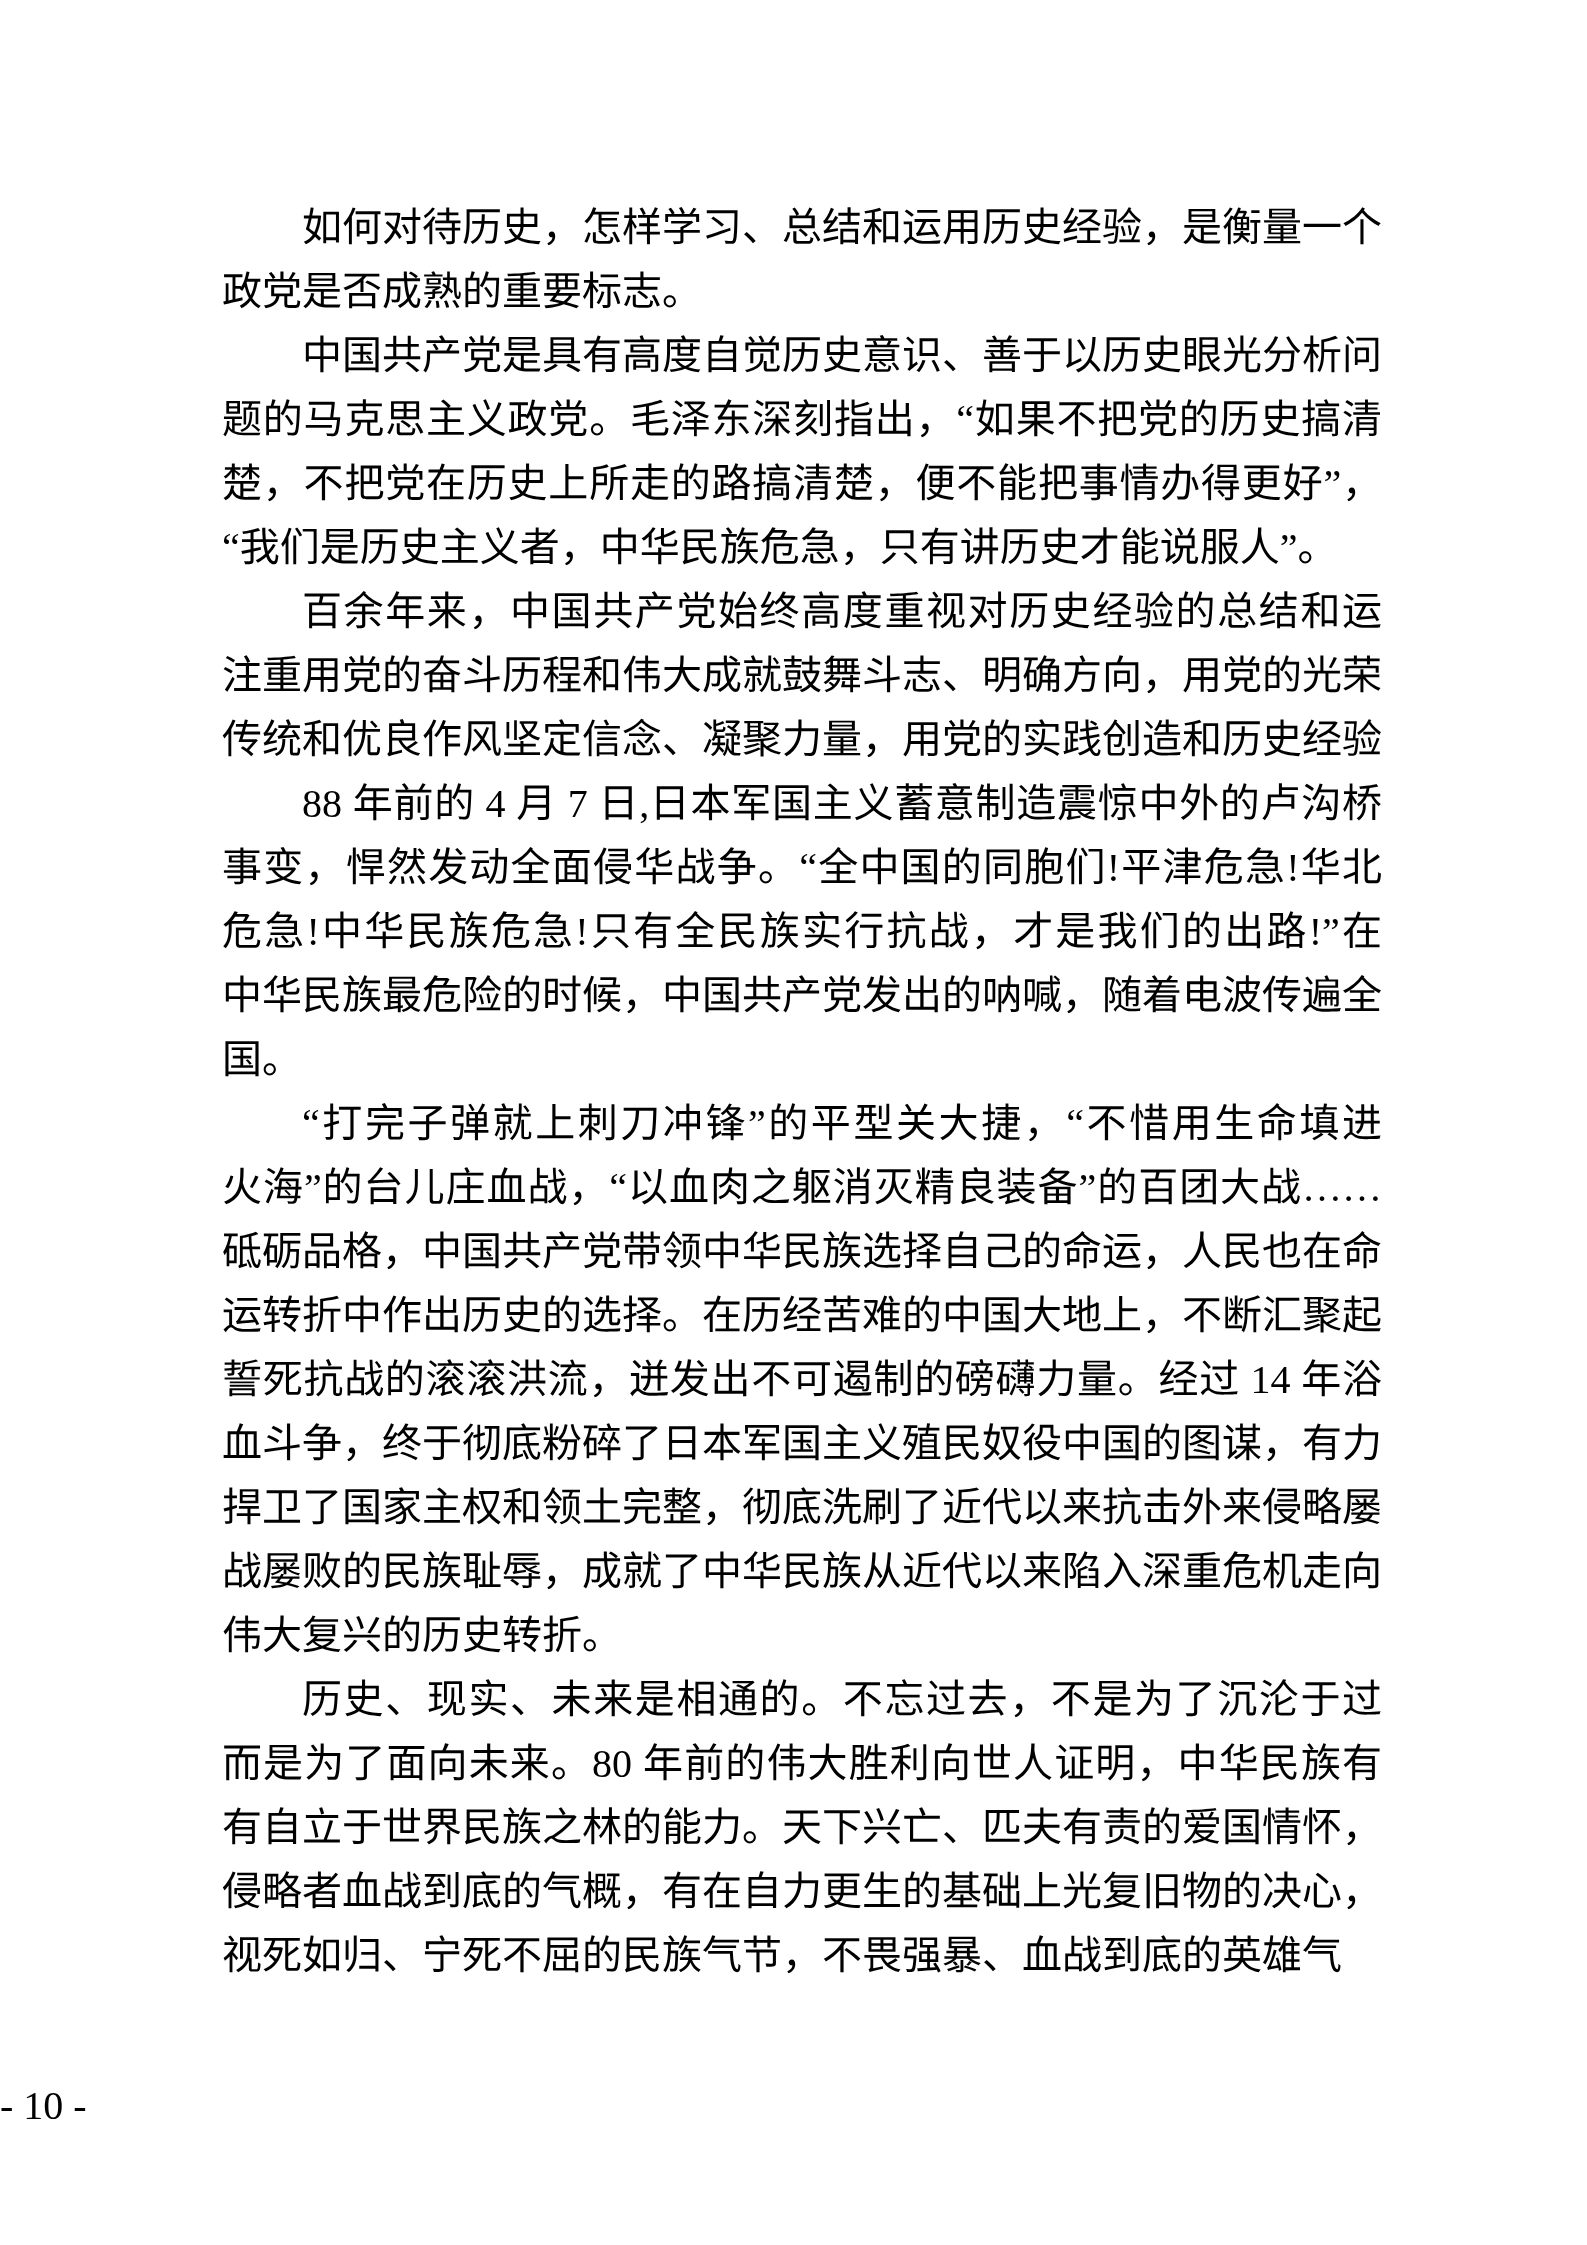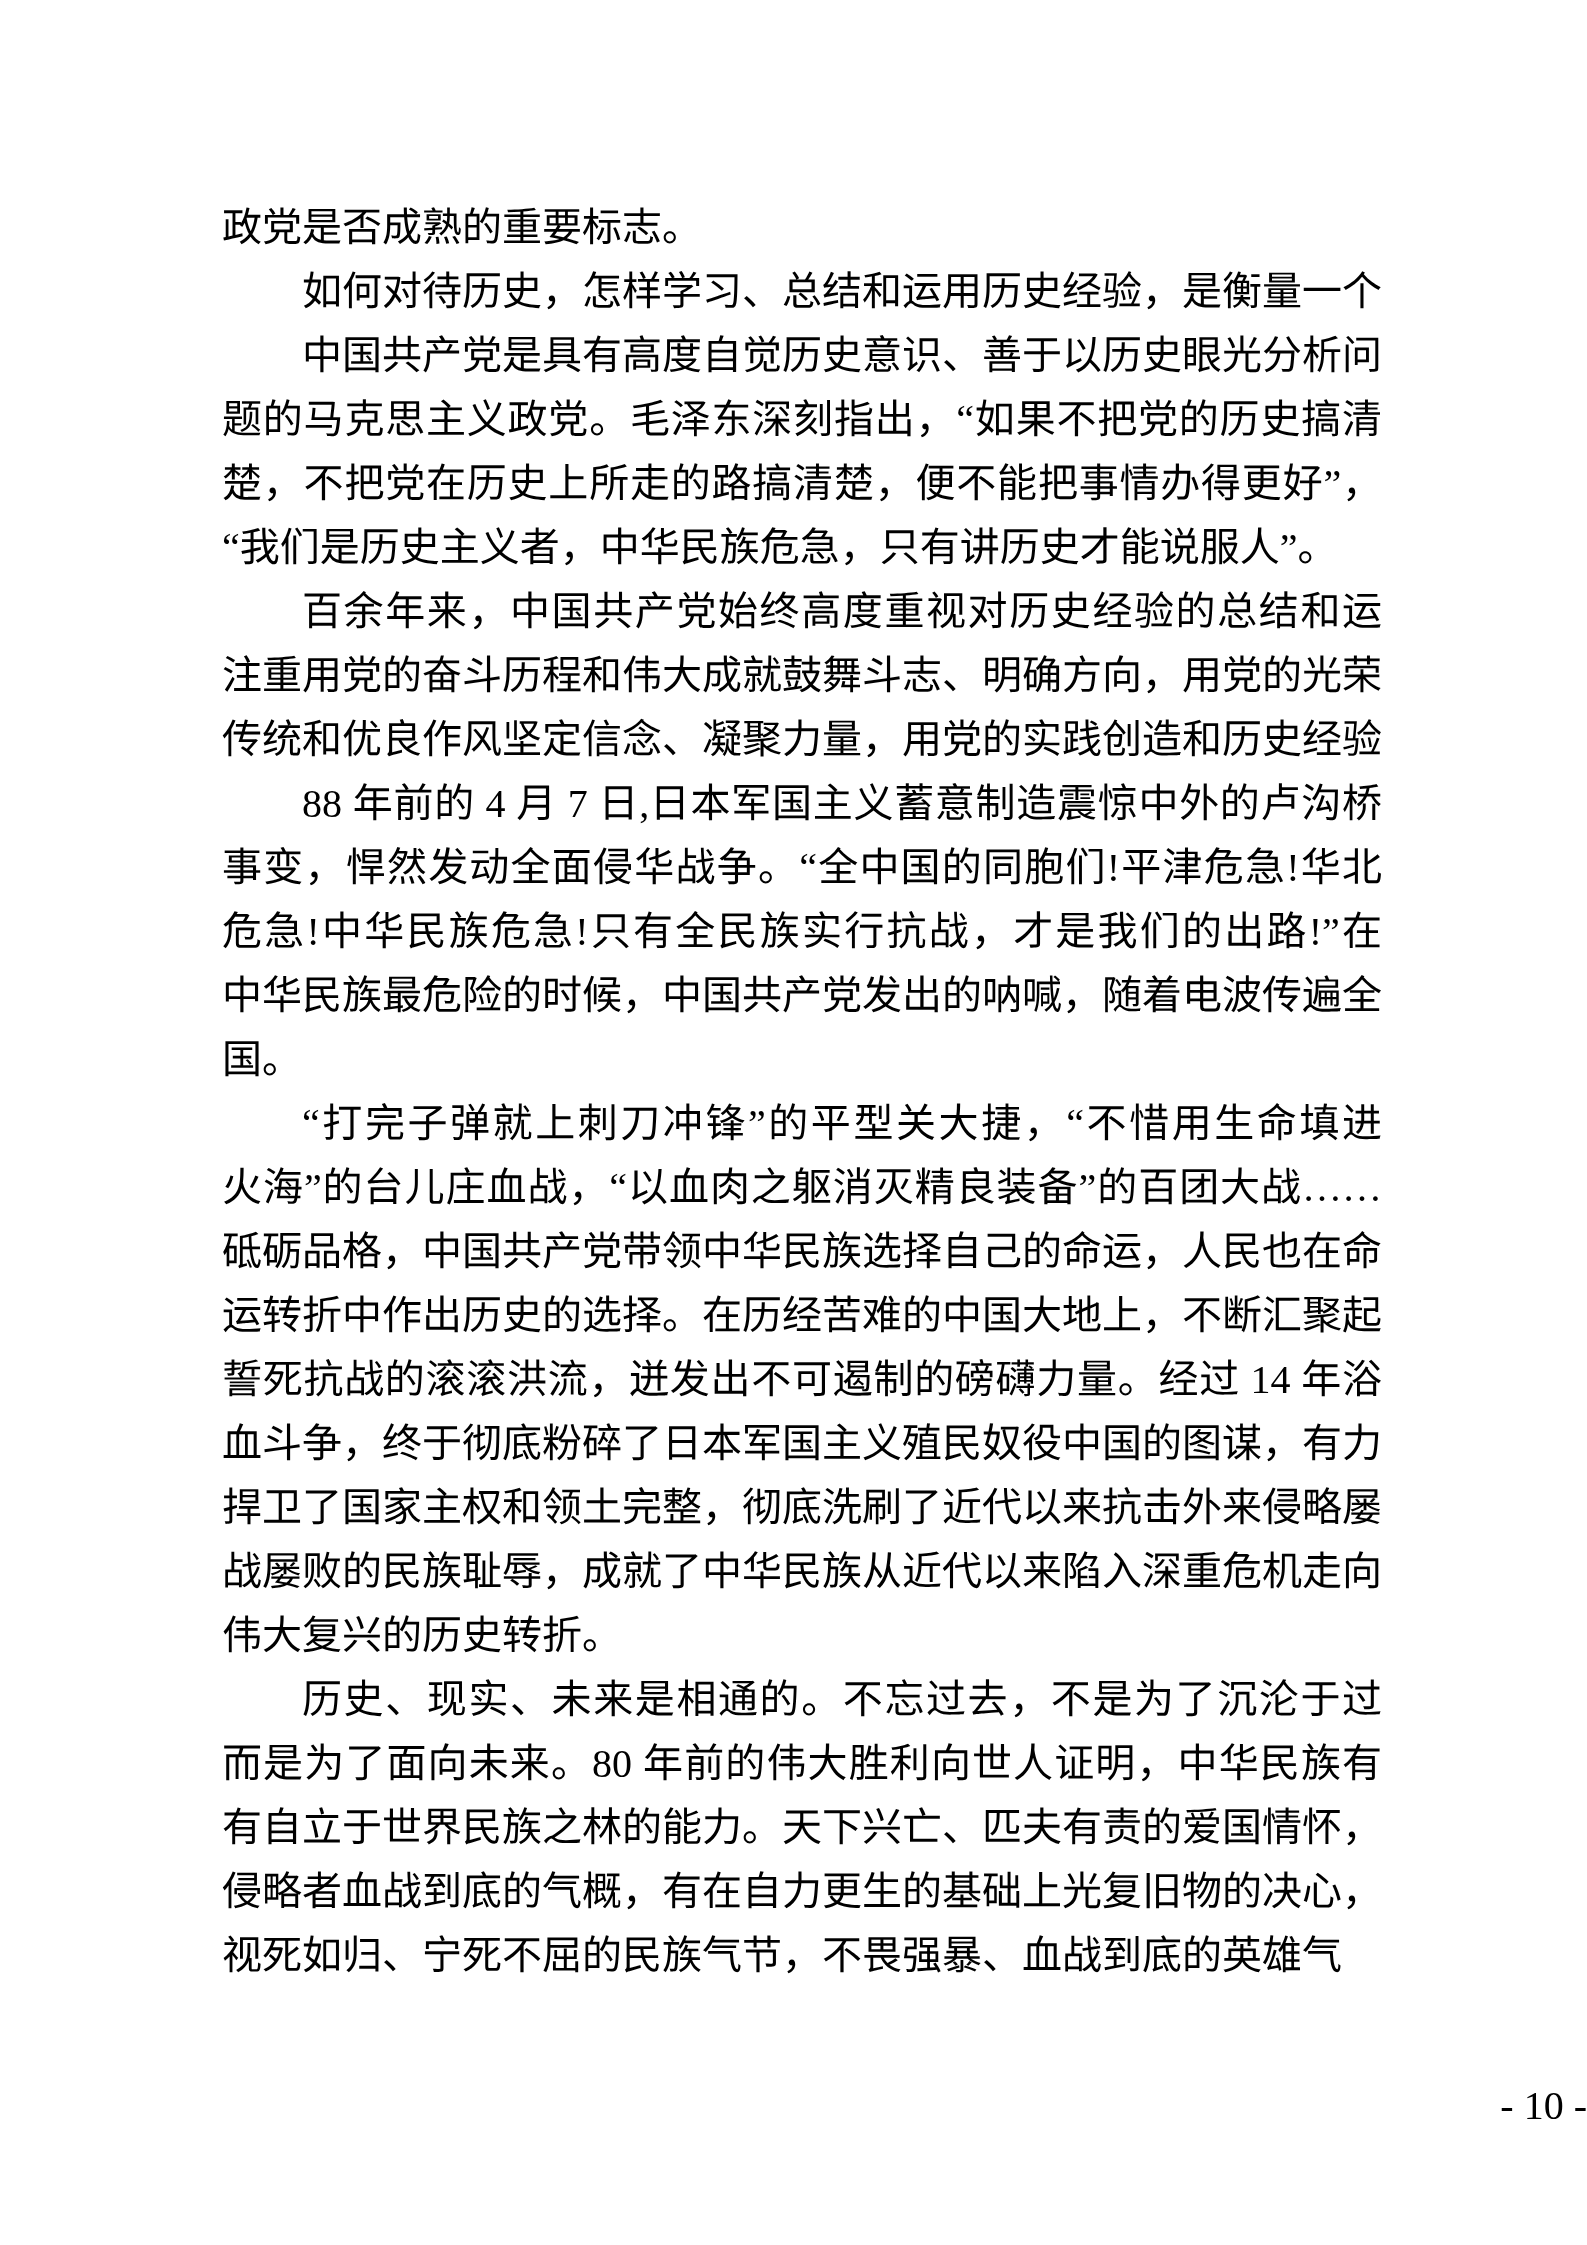--- a/index.html
+++ b/index.html
@@ -32,33 +32,33 @@
     text-align-last: justify;
   }
   .line.indent {
     text-indent: 2em;
   }
   .footer {
     position: absolute;
     left: 0;
     top: 2074px;
     width: 100%;
-    text-align: right;
+    text-align: left;
     font-size: 40px;
     line-height: 64px;
   }
 </style>
 </head>
 <body>
 
 <div class="page">
   <div class="text-column" id="text-column">
       <div class="paragraph">
+        <div class="line indent fill">如何对待历史，怎样学习、总结和运用历史经验，是衡量一个</div>
         <div class="line">政党是否成熟的重要标志。</div>
-        <div class="line indent fill">如何对待历史，怎样学习、总结和运用历史经验，是衡量一个</div>
       </div>
       <div class="paragraph">
         <div class="line indent fill">中国共产党是具有高度自觉历史意识、善于以历史眼光分析问</div>
         <div class="line fill">题的马克思主义政党。毛泽东深刻指出，“如果不把党的历史搞清</div>
         <div class="line fill">楚，不把党在历史上所走的路搞清楚，便不能把事情办得更好”，</div>
         <div class="line">“我们是历史主义者，中华民族危急，只有讲历史才能说服人”。</div>
       </div>
       <div class="paragraph">
         <div class="line indent fill">百余年来，中国共产党始终高度重视对历史经验的总结和运用，</div>
         <div class="line fill">注重用党的奋斗历程和伟大成就鼓舞斗志、明确方向，用党的光荣</div>

